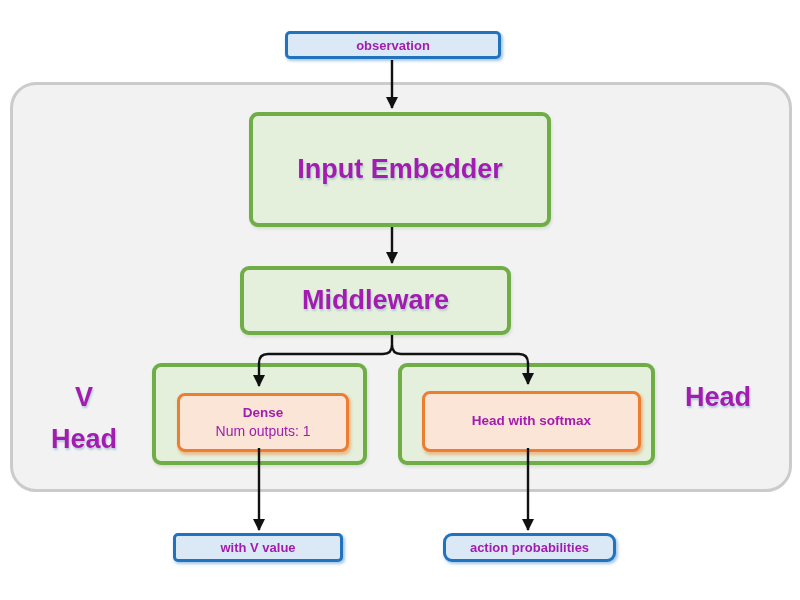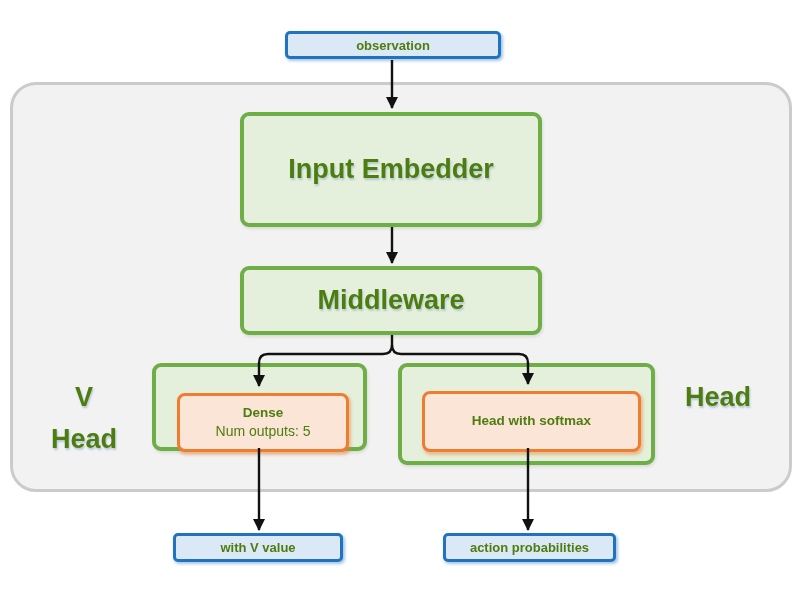--- a/index.html
+++ b/index.html
@@ -1,18 +1,18 @@
 <!DOCTYPE html>
 <html><head>
 <meta charset="utf-8">
 <style>
   html,body { margin:0; padding:0; }
   #stage {
     position:relative; width:800px; height:600px; background:#ffffff; overflow:hidden;
-    font-family:"Liberation Sans","DejaVu Sans",sans-serif; color:#4d7c0f;
+    font-family:"Liberation Sans","DejaVu Sans",sans-serif; color:#a21caf;
   }
   .abs { position:absolute; box-sizing:border-box; }
   .node { display:flex; align-items:center; justify-content:center; text-align:center; }
 
   #container {
     left:10px; top:82px; width:782px; height:410px;
     background:#f2f2f2; border:3px solid #cbcbcb; border-radius:26px;
   }
 
   .blue-node {
@@ -33,30 +33,30 @@
   .orange-sub   { font-size:14px; }
 
   .big-text { font-weight:bold; font-size:27px; text-shadow:1px 1.5px 2px rgba(110,145,190,0.40); }
 
   .head-label {
     text-align:center; font-weight:bold; font-size:27px; line-height:1.55;
     text-shadow:1px 1.5px 2px rgba(110,145,190,0.45);
   }
 
   #obs        { left:285px; top:31px;  width:216px; height:28px; }
-  #embedder   { left:240px; top:112px; width:302px; height:115px; }
-  #middleware { left:240px; top:266px; width:302px; height:69px; }
-  #vgroup     { left:152px; top:363px; width:215px; height:88px;padding-left:20px; }
+  #embedder   { left:249px; top:112px; width:302px; height:115px; }
+  #middleware { left:240px; top:266px; width:271px; height:69px; }
+  #vgroup     { left:152px; top:363px; width:215px; height:102px;padding-left:20px; }
   #pgroup     { left:398px; top:363px; width:257px; height:102px; }
   #vdense     { left:21px;  top:26px;  width:172px; height:59px; }
   #pdense     { left:20px;  top:24px;  width:219px; height:61px; }
   #vlabel     { left:28px;  top:377px; width:112px; }
   #plabel     { left:656px; top:377px; width:124px; }
   #statev     { left:173px; top:533px; width:170px; height:29px; }
-  #actionp    { left:443px; top:533px; width:173px; height:29px; }
+  #actionp    { left:443px; top:533px; width:173px; height:29px;border-radius:9px; }
 
   #arrows { left:0; top:0; width:800px; height:600px; pointer-events:none; }
 </style>
 </head>
 <body>
 
 <div id="stage">
 
   <div id="container" class="abs"></div>
 
@@ -68,21 +68,21 @@
     <span class="big-text">Input Embedder</span>
   </div>
 
   <div id="middleware" class="abs node green-node">
     <span class="big-text">Middleware</span>
   </div>
 
   <div id="vgroup" class="abs green-node">
     <div id="vdense" class="abs node orange-node">
       <span class="orange-title">Dense</span>
-      <span class="orange-sub">Num outputs: 5</span>
+      <span class="orange-sub">Num outputs: 1</span>
     </div>
   </div>
 
   <div id="pgroup" class="abs green-node">
     <div id="pdense" class="abs node orange-node">
       <span class="orange-title">Head with softmax</span>
     </div>
   </div>
 
   <div id="vlabel" class="abs head-label">

